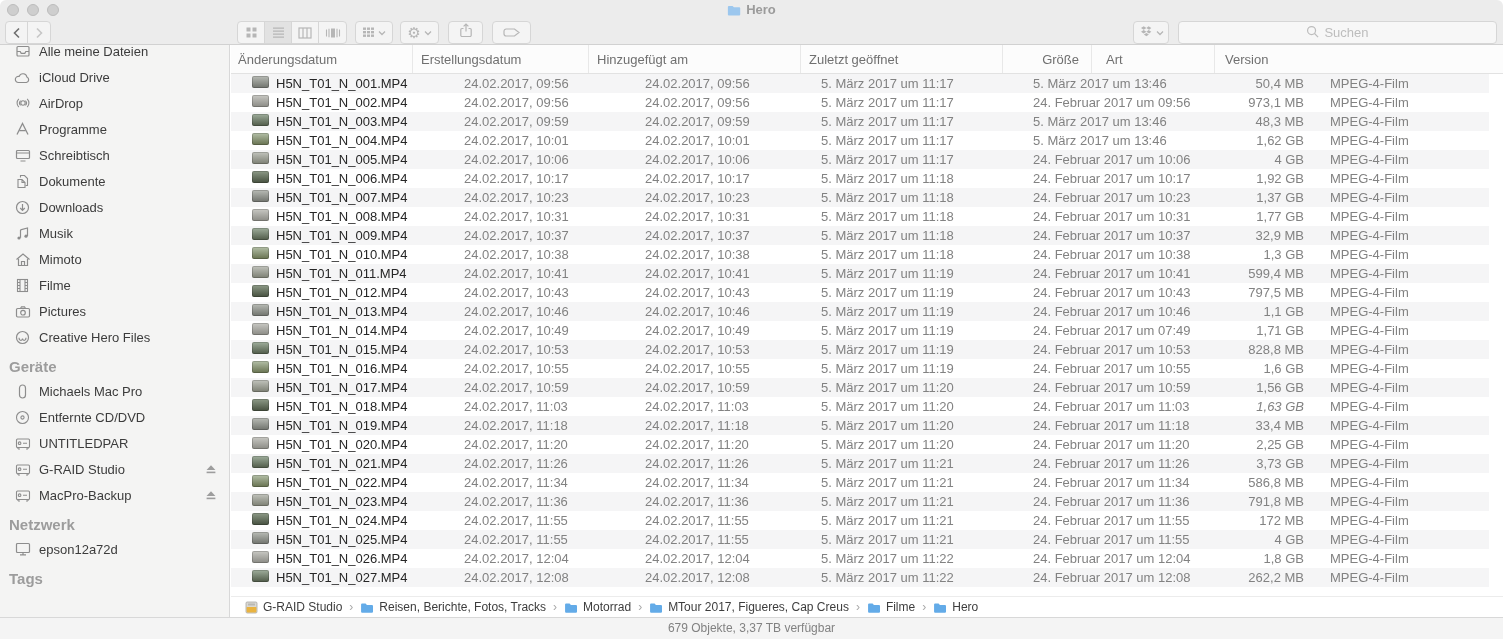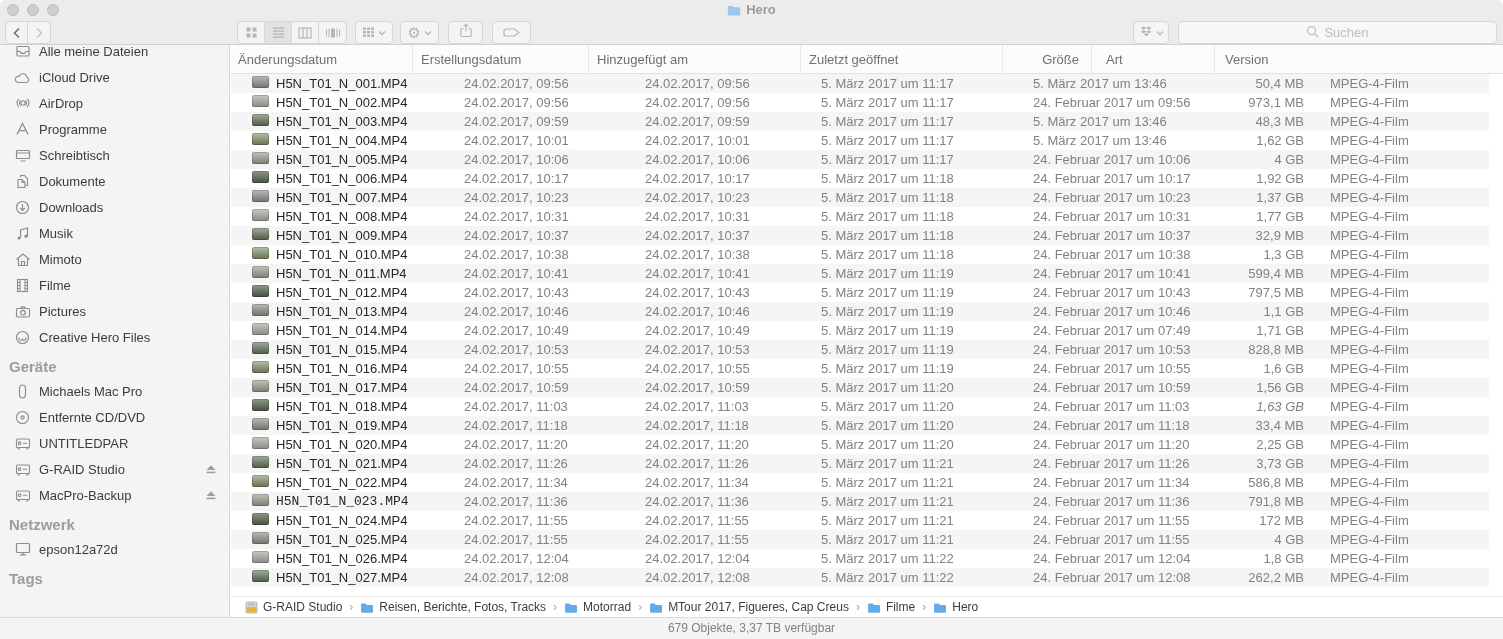--- a/index.html
+++ b/index.html
@@ -721,21 +721,21 @@
         </div>
         <div class="cell" style="width: 181px;">24.02.2017, 11:34</div>
         <div class="cell" style="width: 176px;">24.02.2017, 11:34</div>
         <div class="cell" style="width: 212px;">5. März 2017 um 11:21</div>
         <div class="cell" style="width: 202px;">24. Februar 2017 um 11:34</div>
         <div class="cell right" style="width: 89px;">586,8 MB</div>
         <div class="cell" style="width: 123px; padding-left: 14px;">MPEG-4-Film</div>
         <div class="cell" style="flex: 1 1 0%;"></div>
       </div>
       <div class="row">
-        <div class="cell namecell" style="width: 225px; font-family: Liberation Mono, monospace;">
+        <div class="cell namecell" style="width: 225px;">
           <span class="thumb" style="background: linear-gradient(rgb(194, 196, 189), rgb(123, 126, 114));"></span>
           <span>H5N_T01_N_023.MP4</span>
         </div>
         <div class="cell" style="width: 181px;">24.02.2017, 11:36</div>
         <div class="cell" style="width: 176px;">24.02.2017, 11:36</div>
         <div class="cell" style="width: 212px;">5. März 2017 um 11:21</div>
         <div class="cell" style="width: 202px;">24. Februar 2017 um 11:36</div>
         <div class="cell right" style="width: 89px;">791,8 MB</div>
         <div class="cell" style="width: 123px; padding-left: 14px;">MPEG-4-Film</div>
         <div class="cell" style="flex: 1 1 0%;"></div>

